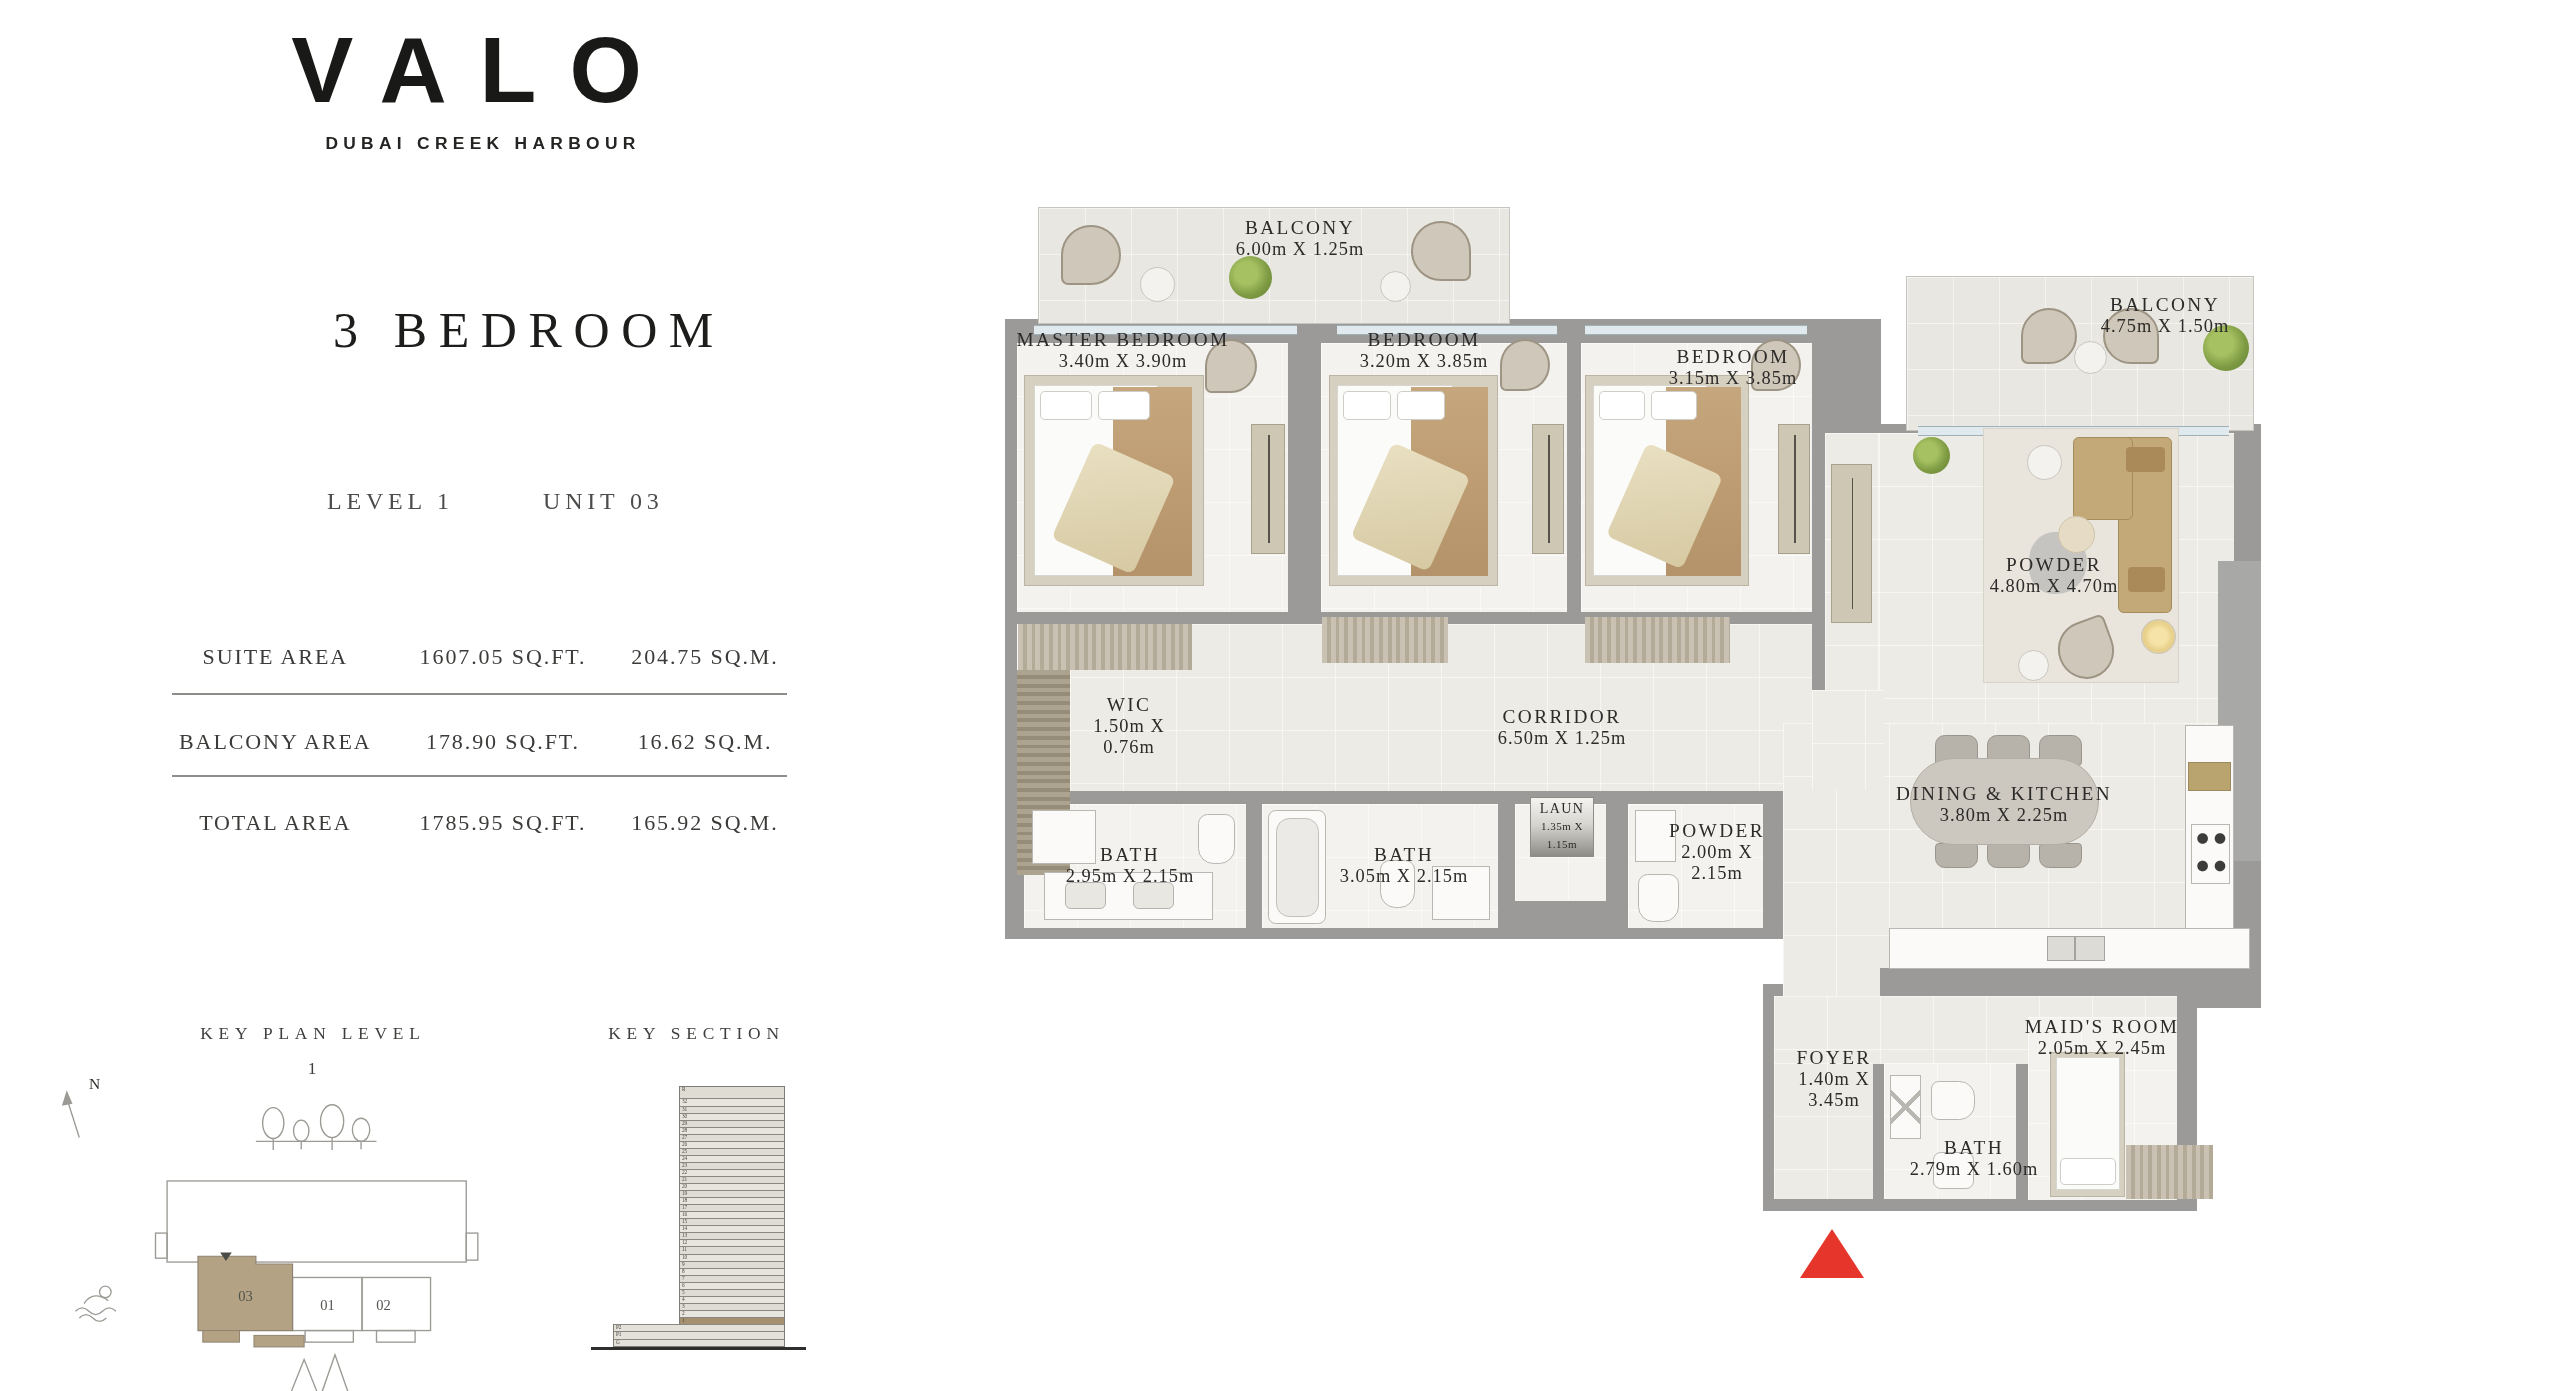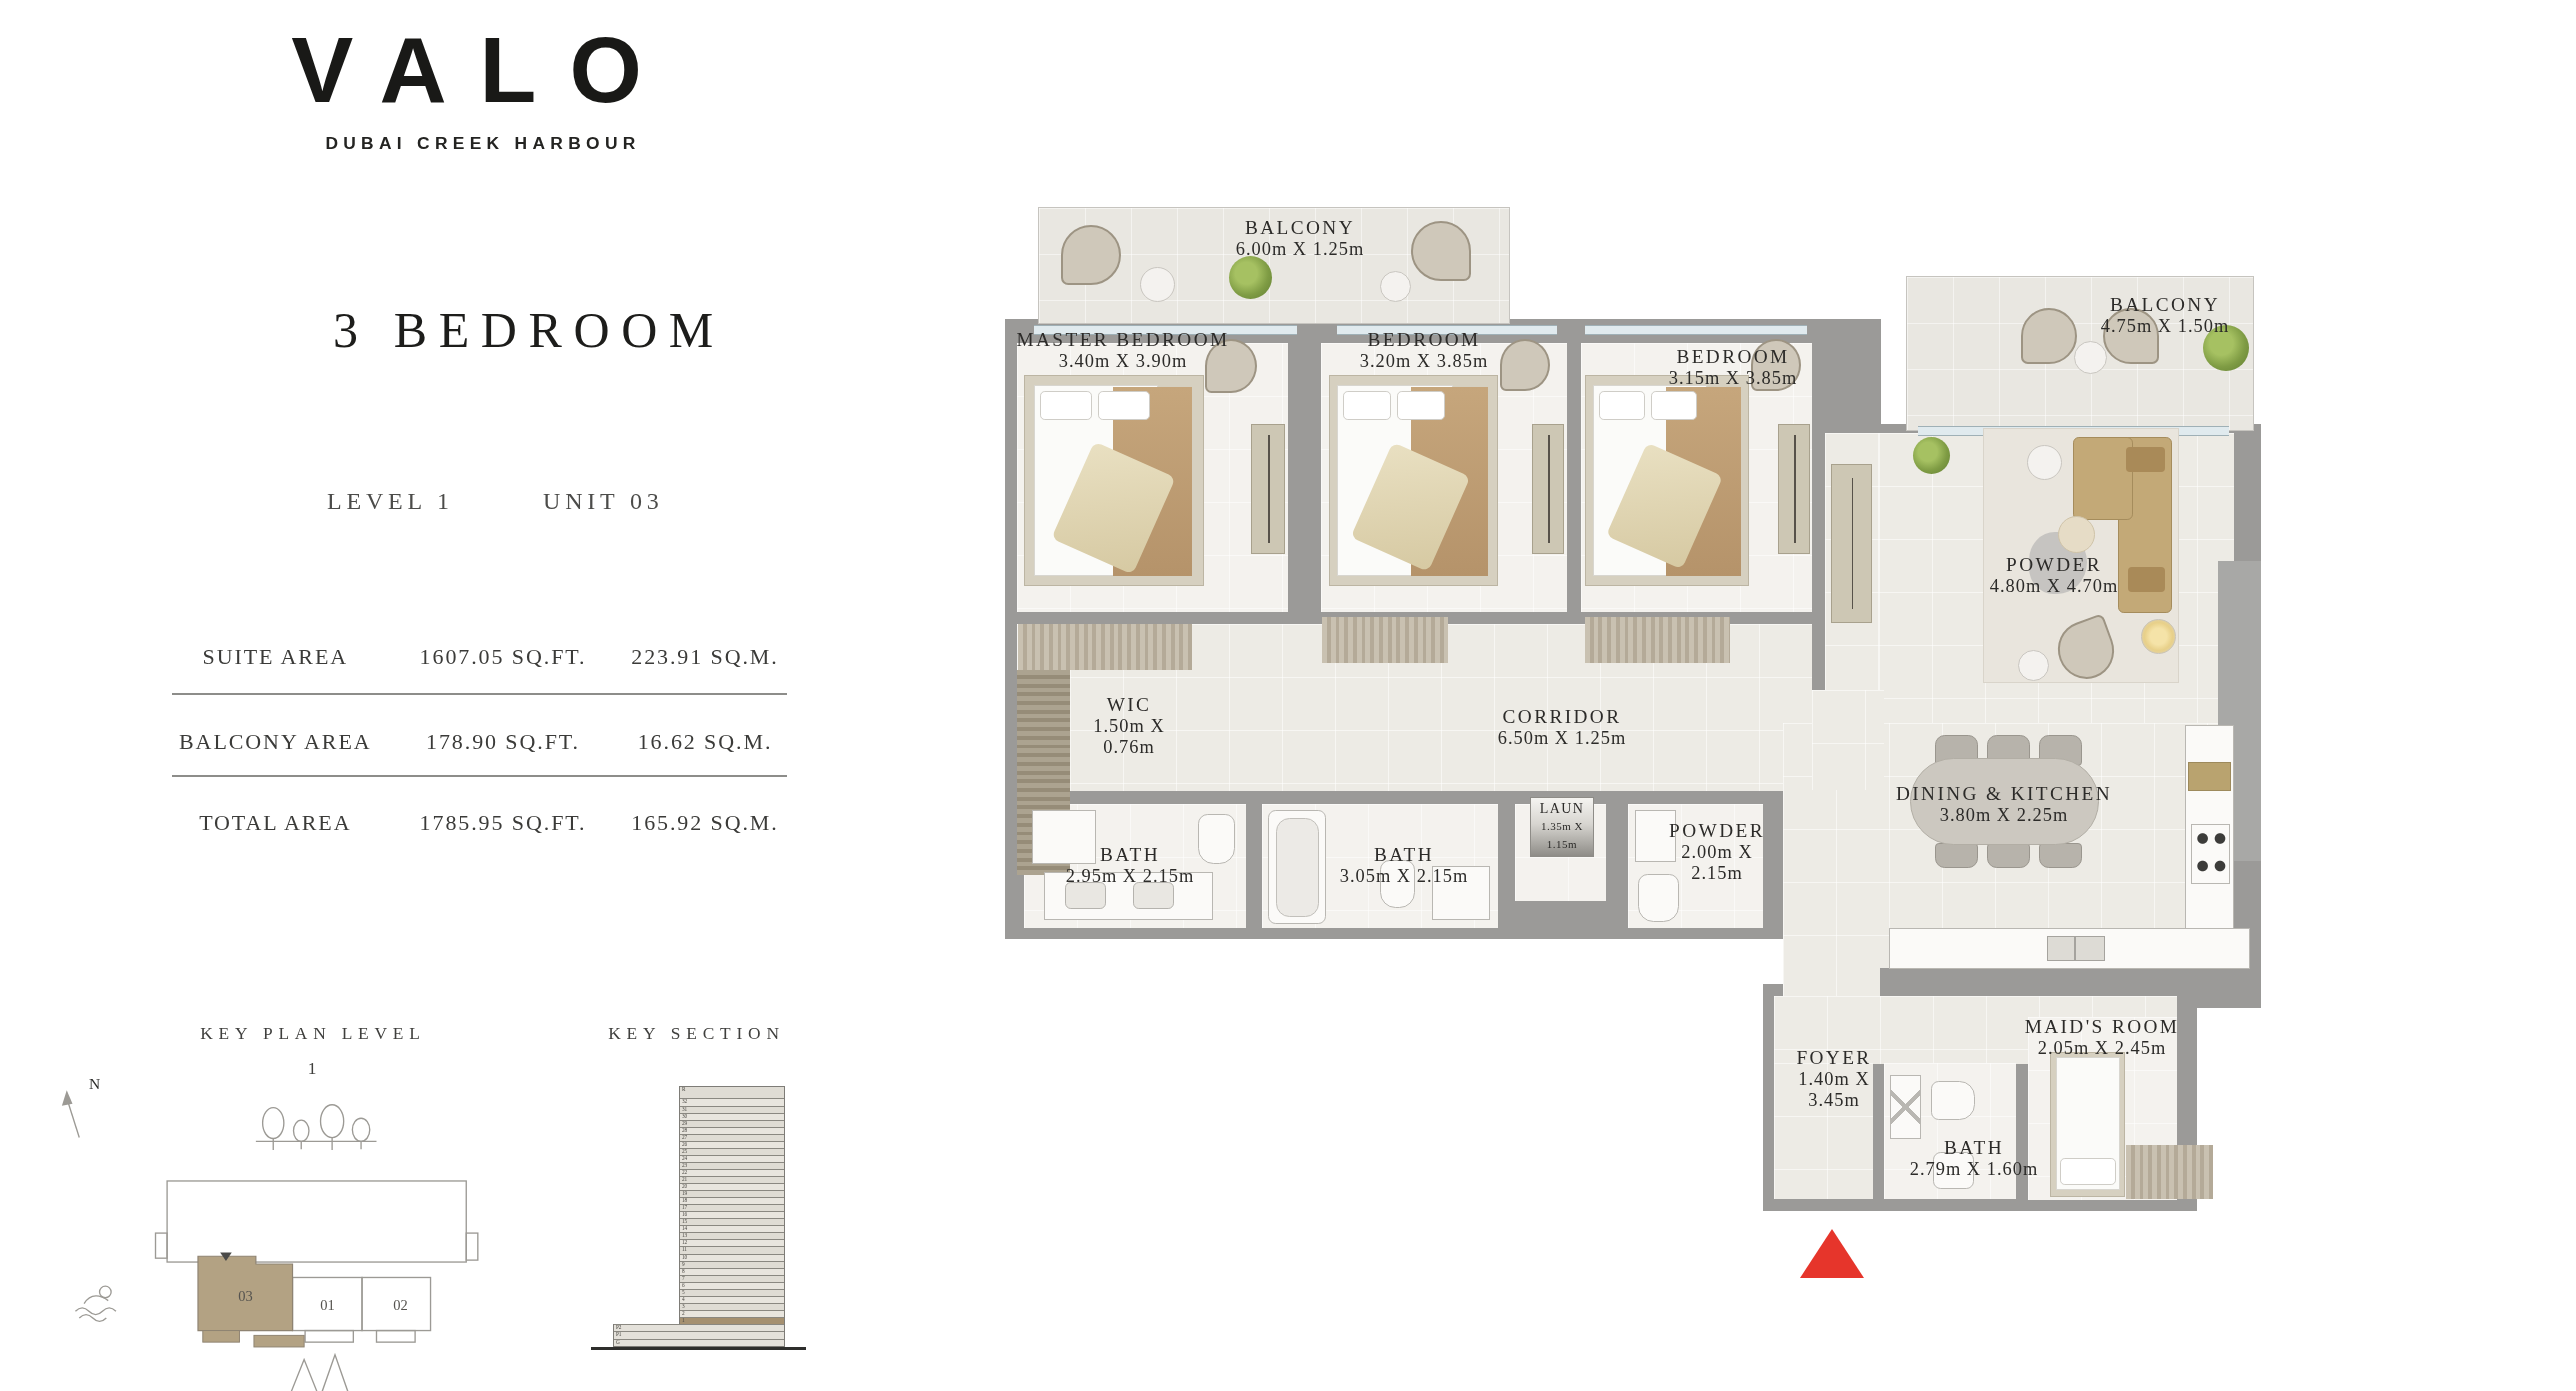--- a/index.html
+++ b/index.html
@@ -98,21 +98,21 @@
 
 <div class="abs" id="brand-logo">VALO</div>
 <div class="abs" id="brand-tagline">DUBAI CREEK HARBOUR</div>
 <div class="abs" id="unit-title">3 BEDROOM</div>
 <div class="abs" id="unit-level">LEVEL 1</div>
 <div class="abs" id="unit-number">UNIT 03</div>
 
 <div class="area-row" style="top:644px">
   <span class="c1">SUITE AREA</span>
   <span class="c2">1607.05 SQ.FT.</span>
-  <span class="c3">223.91 SQ.M.</span>
+  <span class="c3">204.75 SQ.M.</span>
 </div>
 <div class="tbl-divider" style="top:693px"></div>
 <div class="area-row" style="top:729px">
   <span class="c1">BALCONY AREA</span>
   <span class="c2">178.90 SQ.FT.</span>
   <span class="c3">16.62 SQ.M.</span>
 </div>
 <div class="tbl-divider" style="top:775px"></div>
 <div class="area-row" style="top:810px">
   <span class="c1">TOTAL AREA</span>
@@ -159,21 +159,21 @@
       <path d="M22,314 q7,-7 14,0 t14,0"></path>
     </g>
 
     <polygon points="145,250 205,250 205,258 243,258 243,327 145,327" fill="#b3a283" stroke="#8e8372" stroke-width="1.2"></polygon>
     <rect x="150" y="327" width="38" height="12" fill="#b3a283" stroke="#8e8372" stroke-width="1"></rect>
     <rect x="203" y="332" width="52" height="12" fill="#b3a283" stroke="#8e8372" stroke-width="1"></rect>
     <polygon points="168,246 180,246 174,255" fill="#4a4a48"></polygon>
   </svg>
   <div class="kp-unit-no" style="left:168px; top:273px">03</div>
   <div class="kp-unit-no" style="left:250px; top:282px">01</div>
-  <div class="kp-unit-no" style="left:323px; top:282px">02</div>
+  <div class="kp-unit-no" style="left:306px; top:282px">02</div>
 </div>
 
 <div class="abs" id="key-section">
   <div class="kp-title ks-t">KEY SECTION</div>
   <div id="tower">
       <div class="floor-row">
         <span class="floor-label">R</span>
       </div>
       <div class="floor-row">
         <span class="floor-label">32</span>

